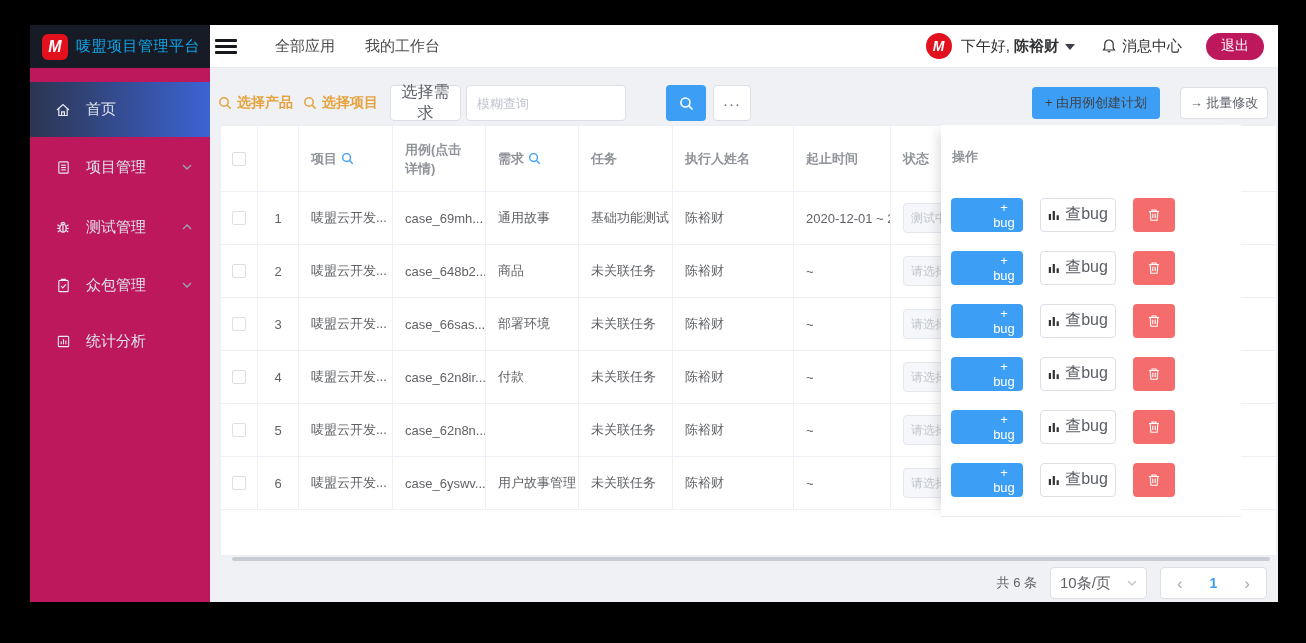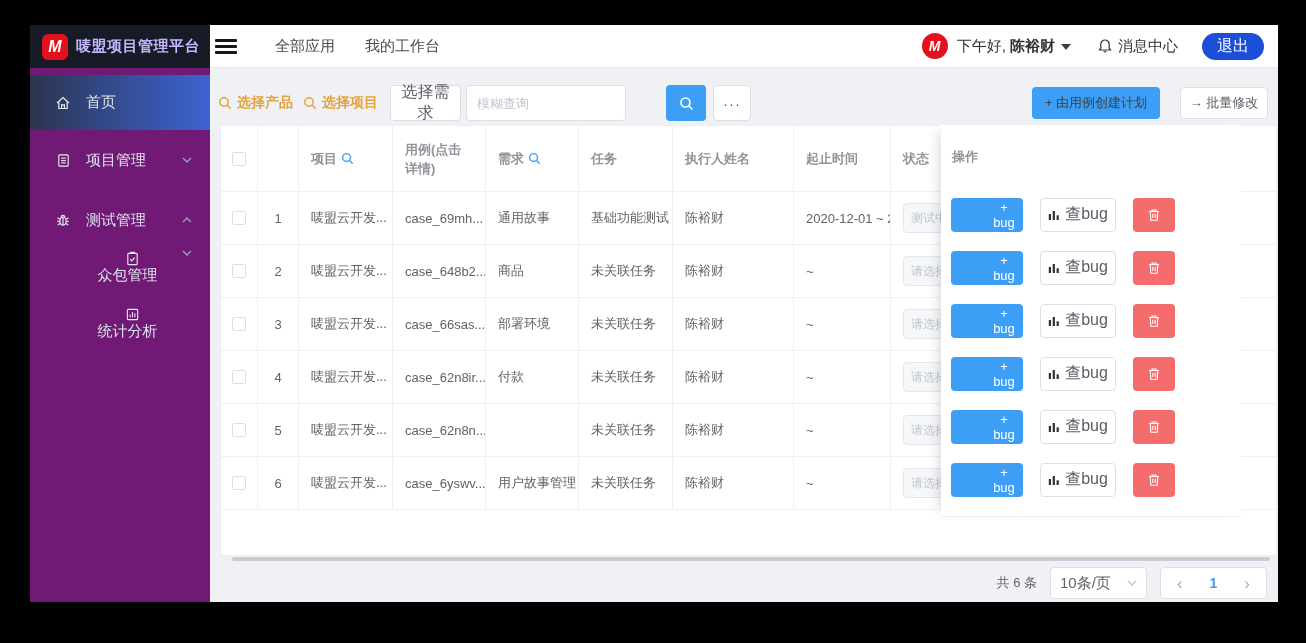--- a/index.html
+++ b/index.html
@@ -5,51 +5,51 @@
   html,body{margin:0;padding:0;background:#000;width:1306px;height:643px;overflow:hidden;
     font-family:"Liberation Sans","DejaVu Sans",sans-serif;}
   *{box-sizing:border-box;}
   .window{position:absolute;left:30px;top:25px;width:1248px;height:577px;background:#eff1f5;overflow:hidden;}
 
   
   .logo-bar{position:absolute;left:0;top:0;width:180px;height:43px;background:#161b26;
     display:flex;align-items:center;padding-left:12px;}
   .logo-badge{width:26px;height:26px;border-radius:6px;background:#e3111d;color:#fff;
     display:flex;align-items:center;justify-content:center;font-weight:bold;font-size:16px;font-style:italic;}
-  .logo-title{color:#c4b5fd;font-size:15px;font-weight:bold;margin-left:8px;letter-spacing:.5px;text-align:center;}
+  .logo-title{color:#0ea5e9;font-size:15px;font-weight:normal;margin-left:8px;letter-spacing:.5px;text-align:center;}
   .top-header{position:absolute;left:180px;top:0;right:0;height:43px;background:#fff;
     display:flex;align-items:center;border-bottom:1px solid #e9ebf0;}
   .hamburger{width:22px;height:15px;margin-left:5px;display:flex;flex-direction:column;justify-content:space-between;cursor:pointer;}
   .hamburger div{height:3px;background:#15181d;border-radius:1px;}
   .nav-tab{font-size:15px;color:#4c4c4c;margin-left:38px;cursor:pointer;}
   .nav-tab.second{margin-left:30px;}
   .hd-right{margin-left:auto;display:flex;align-items:center;margin-right:14px;}
   .avatar{width:26px;height:26px;border-radius:50%;background:#e3111d;color:#fff;font-weight:bold;
     font-size:14px;display:flex;align-items:center;justify-content:center;font-style:italic;}
   .greet{font-size:15px;color:#303133;margin-left:9px;}
   .greet b{font-weight:bold;}
   .caret-down{width:0;height:0;border-left:5px solid transparent;border-right:5px solid transparent;
     border-top:6px solid #3c3f45;margin-left:6px;margin-top:2px;}
   .msg{display:flex;align-items:center;margin-left:26px;color:#303133;font-size:15px;}
   .msg svg{margin-right:5px;}
-  .logout-btn{margin-left:24px;background:#1d4ed8;color:#fff;font-size:16px;border:none;
+  .logout-btn{margin-left:24px;background:#be185d;color:#fff;font-size:14px;border:none;
     border-radius:14px;height:27px;padding:0 15px;cursor:pointer;}
 
   
-  .sidebar{position:absolute;left:0;top:43px;width:180px;bottom:0;background:#701a75;padding-top:7px;}
+  .sidebar{position:absolute;left:0;top:43px;width:180px;bottom:0;background:#be185d;padding-top:14px;}
   .side-item{display:flex;align-items:center;color:#dfe3ec;font-size:15px;cursor:pointer;position:relative;}
   .side-item .sicon{width:16px;height:16px;margin-left:25px;display:flex;align-items:center;justify-content:center;color:#e8ebf2;}
   .side-item .slabel{margin-left:15px;}
   .side-item .chev{position:absolute;right:18px;color:#9aa1b2;display:flex;}
   .item-home{height:55px;background:linear-gradient(90deg,#2c3550 0%,#3c63d3 100%);}
   .item-top{height:60px;}
   .submenu{background:#232a3c;}
   .sub-item{height:54px;display:flex;align-items:center;padding-left:70px;font-size:14px;color:#ccd1db;cursor:pointer;}
   .sub-item.active{color:#3e9bf4;}
-  .item-mid{height:56px;flex-direction:column;}
+  .item-mid{height:56px;}
 
   
   .filter-left{position:absolute;left:188px;top:60px;height:36px;display:flex;align-items:center;}
   .flabel{display:flex;align-items:center;color:#e6a23c;font-size:14px;font-weight:600;cursor:pointer;}
   .flabel svg{margin-right:5px;}
   .flabel + .flabel{margin-left:10px;}
   .btn-plain{background:#fff;border:1px solid #dcdfe6;border-radius:4px;color:#5a5e66;font-size:16px;
     height:36px;display:flex;align-items:center;justify-content:center;cursor:pointer;}
   .btn-req{width:71px;margin-left:12px;}
   .fuzzy-input{margin-left:5px;width:160px;height:36px;border:1px solid #dcdfe6;border-radius:4px;

